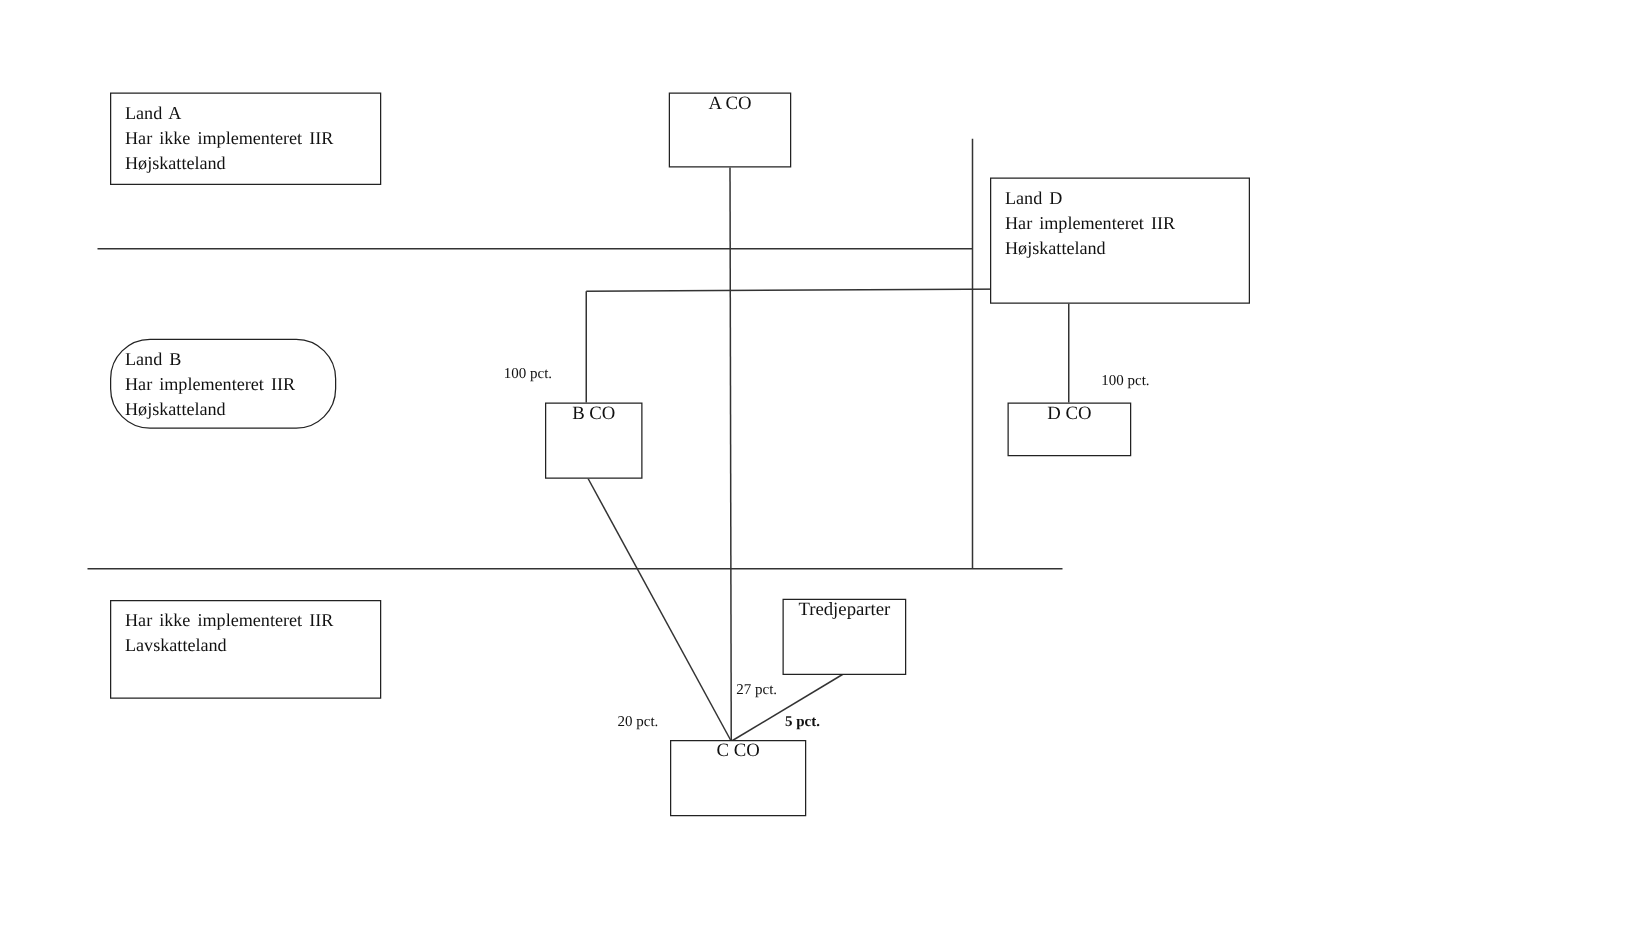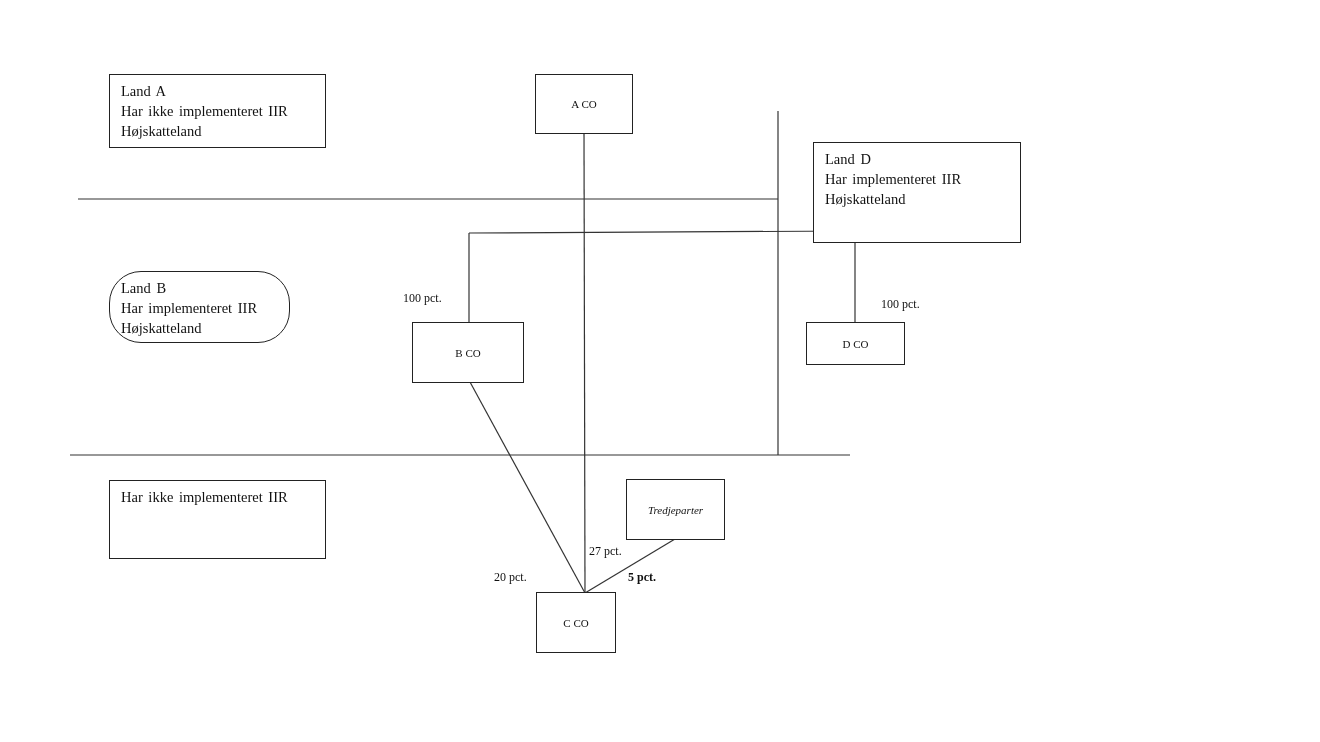--- a/index.html
+++ b/index.html
@@ -1,22 +1,22 @@
 <!DOCTYPE html>
 <html><head>
   <meta charset="utf-8">
   <style>
     html, body { margin: 0; padding: 0; background: #ffffff; }
     body { width: 1320px; height: 742px; position: relative; overflow: hidden;
            font-family: "Liberation Serif", "DejaVu Serif", serif; color: #111; }
     svg.lines { position: absolute; left: 0; top: 0; width: 1320px; height: 742px; }
     .box { position: absolute; box-sizing: border-box; border: 1px solid #222; background: #fff; }
-    .country { padding: 6px 0 16px 11px; font-size: 14.5px; line-height: 20px; margin-left: 21px; }
+    .country { padding: 6px 0 16px 11px; font-size: 14.5px; line-height: 20px; }
     .country div { white-space: nowrap; word-spacing: 2px; }
-    .entity { display: flex; align-items: center; justify-content: center; font-size: 11px; }
+    .entity { display: flex; justify-content: center; font-size: 15px; }
     .pct { position: absolute; font-size: 12px; white-space: nowrap; background: transparent; }
   </style>
 </head>
 <body>
 
 <svg class="lines" viewBox="0 0 1320 742">
   <line x1="78" y1="199" x2="778" y2="199" stroke="#333" stroke-width="1.2"></line>
   <line x1="70" y1="455" x2="850" y2="455" stroke="#333" stroke-width="1.2"></line>
   <line x1="778" y1="111" x2="778" y2="455" stroke="#333" stroke-width="1.2"></line>
   <line x1="584" y1="133" x2="585" y2="593" stroke="#333" stroke-width="1.2"></line>
@@ -34,45 +34,46 @@
 </div>
 
 <div class="box country" style="left:88px; top:271px; width:181px; height:72px;border-radius:32px;">
   <div>Land B</div>
   <div>Har implementeret  IIR</div>
   <div>Højskatteland</div>
 </div>
 
 <div class="box country" style="left:88px; top:480px; width:217px; height:79px;">
   <div>Har ikke implementeret  IIR</div>
+  <div>Lavskatteland</div>
 </div>
 
 <div class="box country" style="left:792px; top:142px; width:208px; height:101px;">
   <div>Land D</div>
   <div>Har implementeret  IIR</div>
   <div>Højskatteland</div>
 </div>
 
 <div class="box entity" style="left:535px; top:74px; width:98px; height:60px;">
   <span>A CO</span>
 </div>
 
-<div class="box entity" style="left:412px; top:322px; width:112px; height:61px;">
+<div class="box entity" style="left:436px; top:322px; width:78px; height:61px;">
   <span>B CO</span>
 </div>
 
 <div class="box entity" style="left:806px; top:322px; width:99px; height:43px;">
   <span>D CO</span>
 </div>
 
-<div class="box entity" style="left:626px; top:479px; width:99px; height:61px;font-style:italic;">
+<div class="box entity" style="left:626px; top:479px; width:99px; height:61px;">
   <span>Tredjeparter</span>
 </div>
 
-<div class="box entity" style="left:536px; top:592px; width:80px; height:61px;">
+<div class="box entity" style="left:536px; top:592px; width:109px; height:61px;">
   <span>C CO</span>
 </div>
 
 <span class="pct" style="left:403px; top:291px;">100 pct.</span>
 <span class="pct" style="left:881px; top:297px;">100 pct.</span>
 <span class="pct" style="left:494px; top:570px;">20 pct.</span>
 <span class="pct" style="left:589px; top:544px;">27 pct.</span>
 <span class="pct" style="left:628px; top:570px;font-weight:bold;">5 pct.</span>
 
 </body></html>

